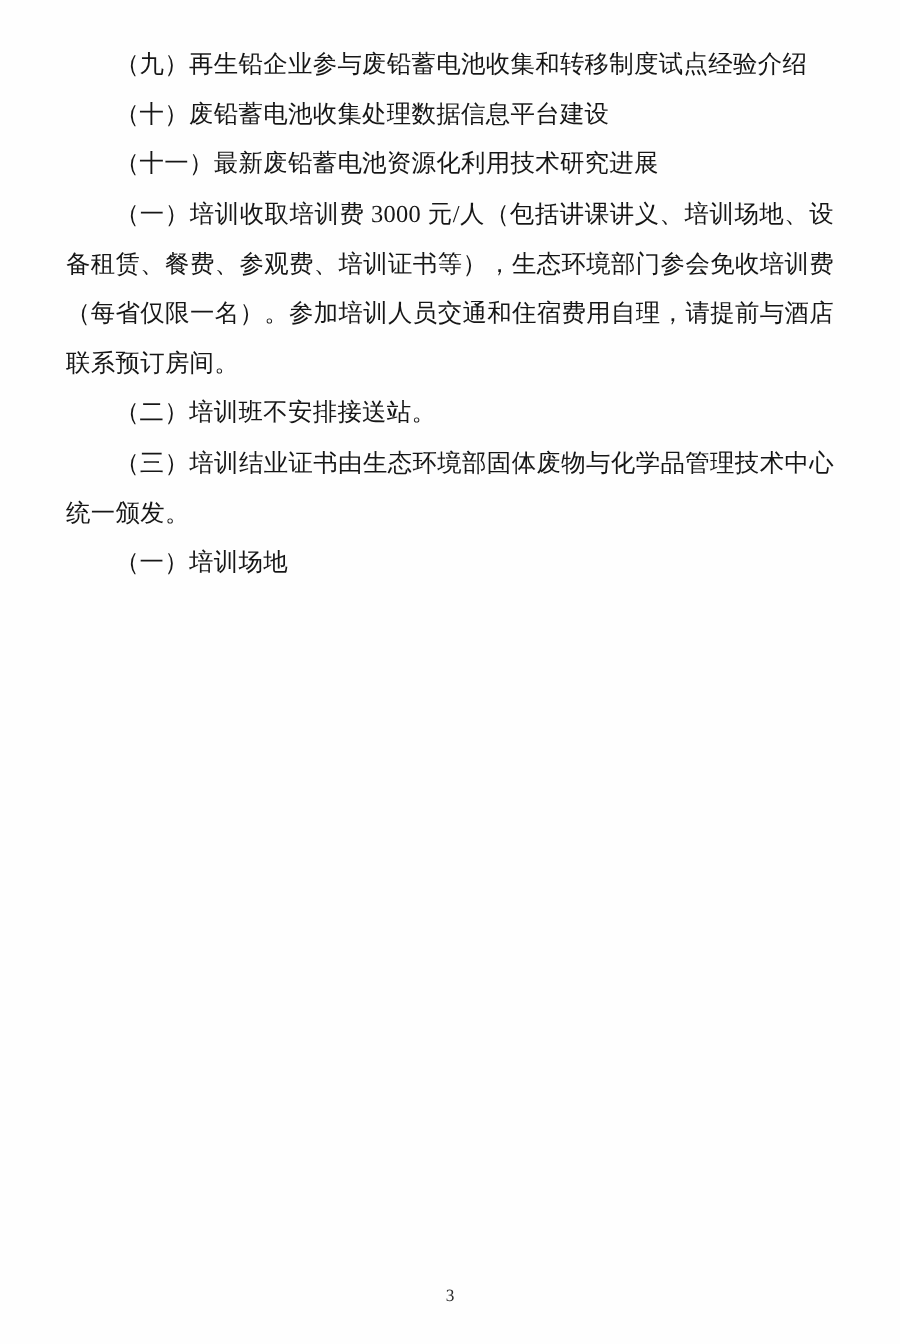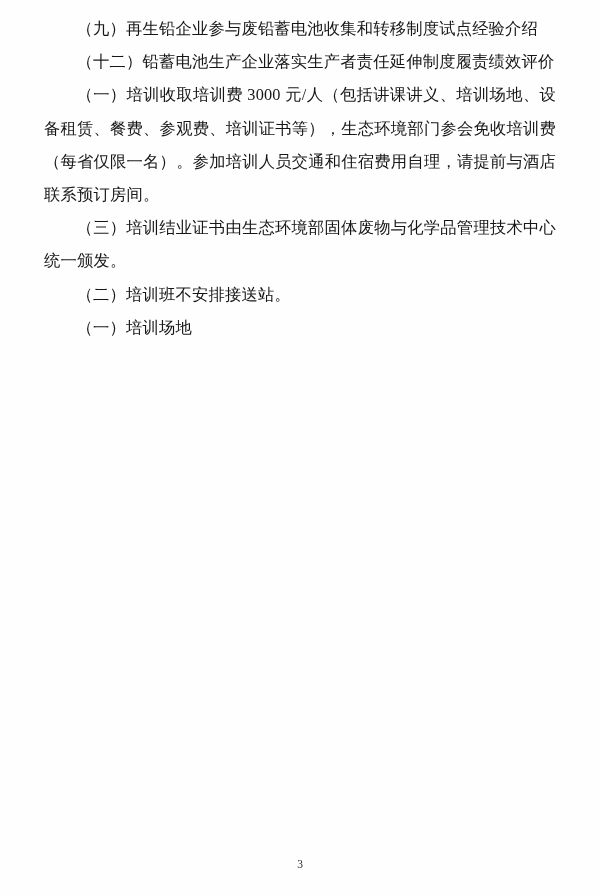--- a/index.html
+++ b/index.html
@@ -13,21 +13,21 @@
     font-family: "Liberation Serif", "DejaVu Serif", serif;
     color: #161616;
     overflow: hidden;
     position: relative;
   }
   .page {
     position: relative;
     width: 600px;
     height: 896px;
     box-sizing: border-box;
-    padding: 12px 44px 0 44px;
+    padding: 26px 44px 0 44px;
     background: #fefefe;
   }
   .doc-body {
     font-size: 16.3px;
     line-height: 33.2px;
     letter-spacing: 0.2px;
     text-align: justify;
     text-justify: inter-ideograph;
   }
   p {
@@ -55,22 +55,23 @@
     margin-bottom: 0px;
   }
 </style>
 </head>
 <body>
 
 <div class="page">
   <div class="doc-body">
 
     <p class="blk indent">（九）再生铅企业参与废铅蓄电池收集和转移制度试点经验介绍</p>
-    <p class="blk indent">（十二）铅蓄电池生产企业落实生产者责任延伸制度履责绩效评价</p>
+    <p class="blk indent">（十）废铅蓄电池收集处理数据信息平台建设</p>
+    <p class="blk indent">（十一）最新废铅蓄电池资源化利用技术研究进展</p>
     <p class="blk indent">（一）培训收取培训费 3000 元/人（包括讲课讲义、培训场地、设备租赁、餐费、参观费、培训证书等），生态环境部门参会免收培训费（每省仅限一名）。参加培训人员交通和住宿费用自理，请提前与酒店联系预订房间。</p>
+    <p class="blk indent">（二）培训班不安排接送站。</p>
     <p class="blk indent">（三）培训结业证书由生态环境部固体废物与化学品管理技术中心统一颁发。</p>
-    <p class="blk indent">（二）培训班不安排接送站。</p>
     <p class="blk indent">（一）培训场地</p>
 
   </div>
 
   <div class="pagenum">3</div>
 </div>
 
 </body></html>

